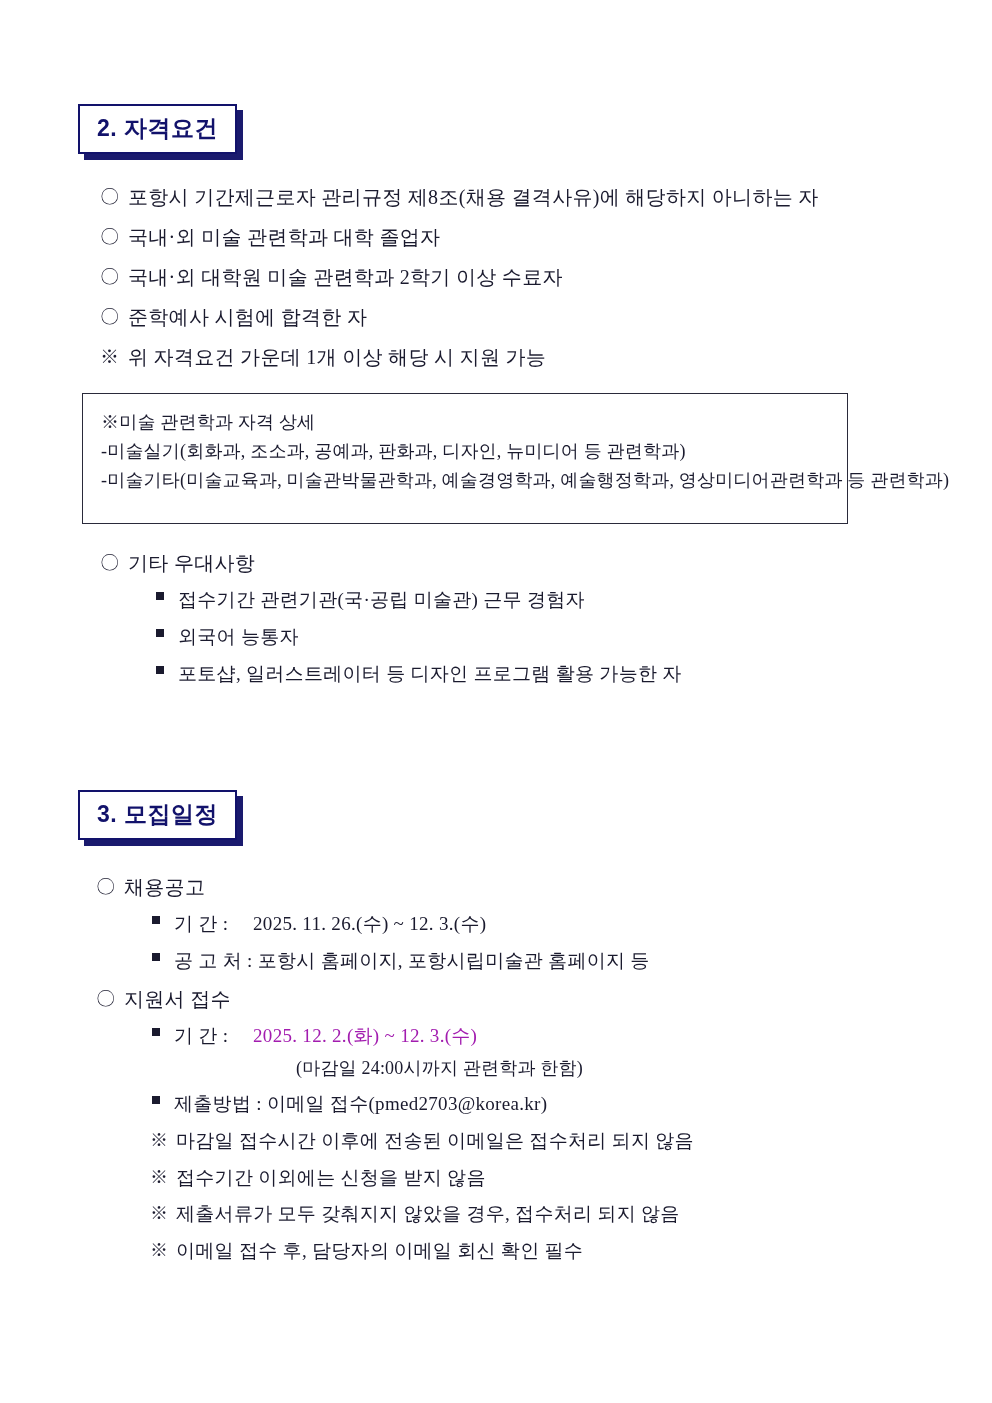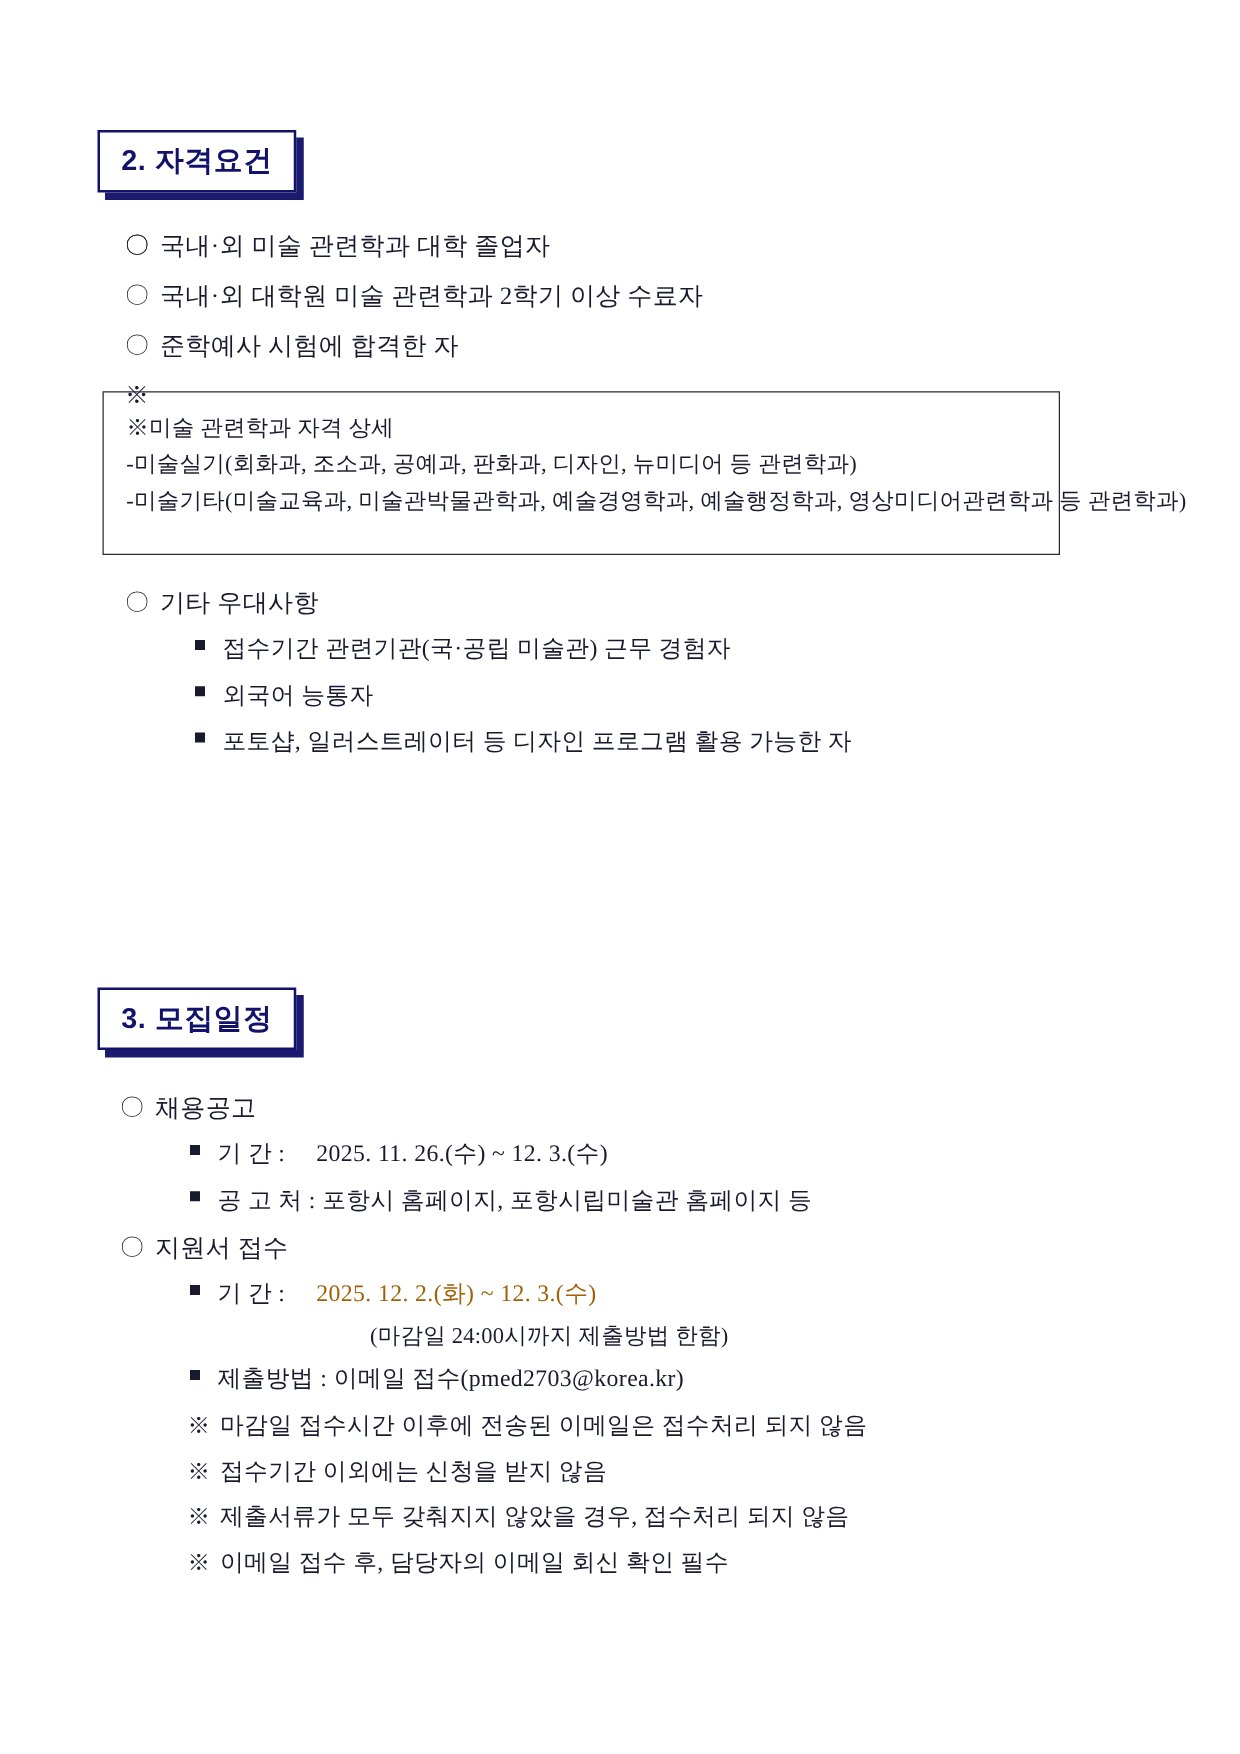--- a/index.html
+++ b/index.html
@@ -140,21 +140,21 @@
     margin-top: 34px;
     width: 850px;
   }
 
   .kv { white-space: nowrap; }
   .sp-key {
     display: inline-block;
     min-width: 74px;
   }
   .accent {
-    color: #a16207;
+    color: #a21caf;
   }
   .sub-note {
     margin: 7px 0 0 122px;
     font-size: 18px;
     letter-spacing: 0.2px;
   }
   .star-item {
     position: relative;
     padding-left: 26px;
     margin-bottom: 11px;
@@ -178,35 +178,37 @@
 
     <div class="section-head">
       <div class="shadow"></div>
       <div class="label">2. 자격요건</div>
     </div>
 
     <div class="body-2">
       <ul class="lv1">
         <li>
           <span class="mk">〇</span>
+          <span>포항시 기간제근로자 관리규정 제8조(채용 결격사유)에 해당하지 아니하는 자</span>
         </li>
         <li>
           <span class="mk">〇</span>
           <span>국내·외 미술 관련학과 대학 졸업자</span>
         </li>
         <li>
           <span class="mk">〇</span>
           <span>국내·외 대학원 미술 관련학과 2학기 이상 수료자</span>
         </li>
         <li>
           <span class="mk">〇</span>
           <span>준학예사 시험에 합격한 자</span>
         </li>
         <li>
           <span class="mk">※</span>
+          <span>위 자격요건 가운데 1개 이상 해당 시 지원 가능</span>
         </li>
       </ul>
 
       <div class="detail-box">
         <div class="dline">※미술 관련학과 자격 상세</div>
         <div class="dline">-미술실기(회화과, 조소과, 공예과, 판화과, 디자인, 뉴미디어 등 관련학과)</div>
         <div class="dline small">-미술기타(미술교육과, 미술관박물관학과, 예술경영학과, 예술행정학과, 영상미디어관련학과 등 관련학과)</div>
       </div>
 
       <div class="prefer-block">
@@ -267,21 +269,21 @@
 
         <li>
           <span class="mk">〇</span>
           <span>지원서 접수</span>
           <div class="lv2wrap">
             <ul class="lv2">
               <li class="kv">
                 <span class="mk2"></span>
                 <span class="sp-key">기     간 :</span>
                 <span class="accent">2025. 12. 2.(화) ~ 12. 3.(수)</span>
-                <div class="sub-note">(마감일 24:00시까지 제출방법 한함)</div>
+                <div class="sub-note">(마감일 24:00시까지 관련학과 한함)</div>
               </li>
               <li class="kv">
                 <span class="mk2"></span>
                 <span class="sp-key">제출방법 :</span>
                 <span>이메일 접수(pmed2703@korea.kr)</span>
               </li>
             </ul>
 
             <div>
               <div class="star-item">

